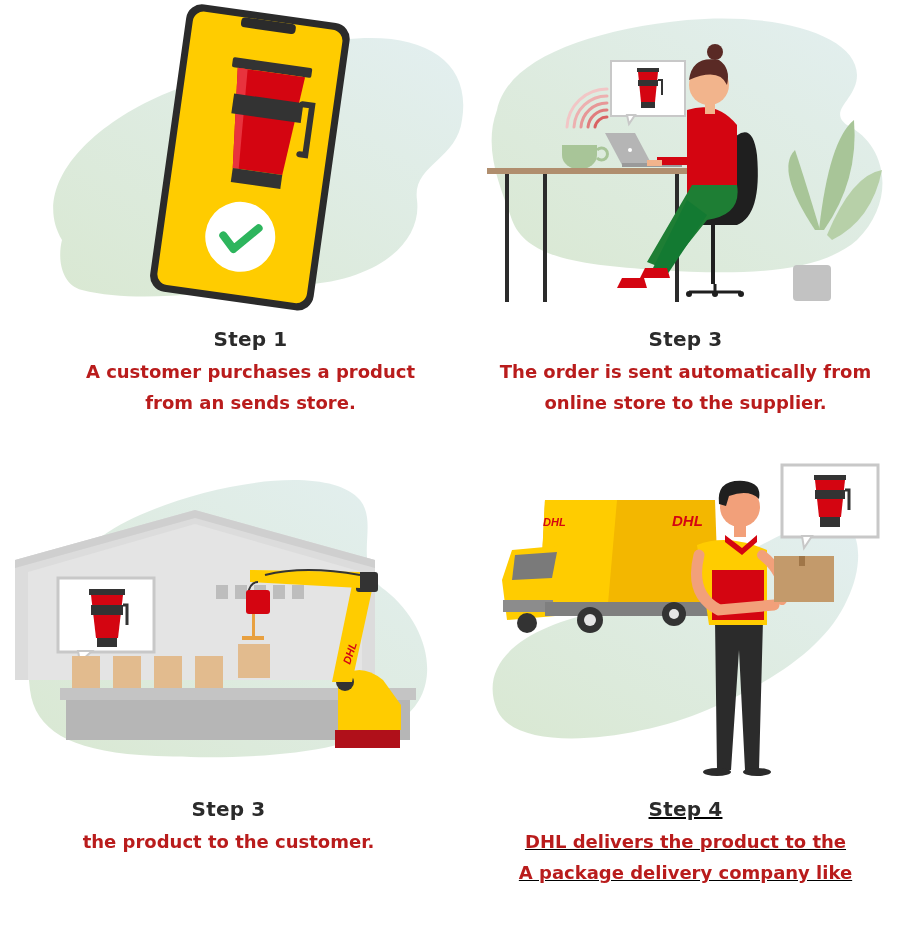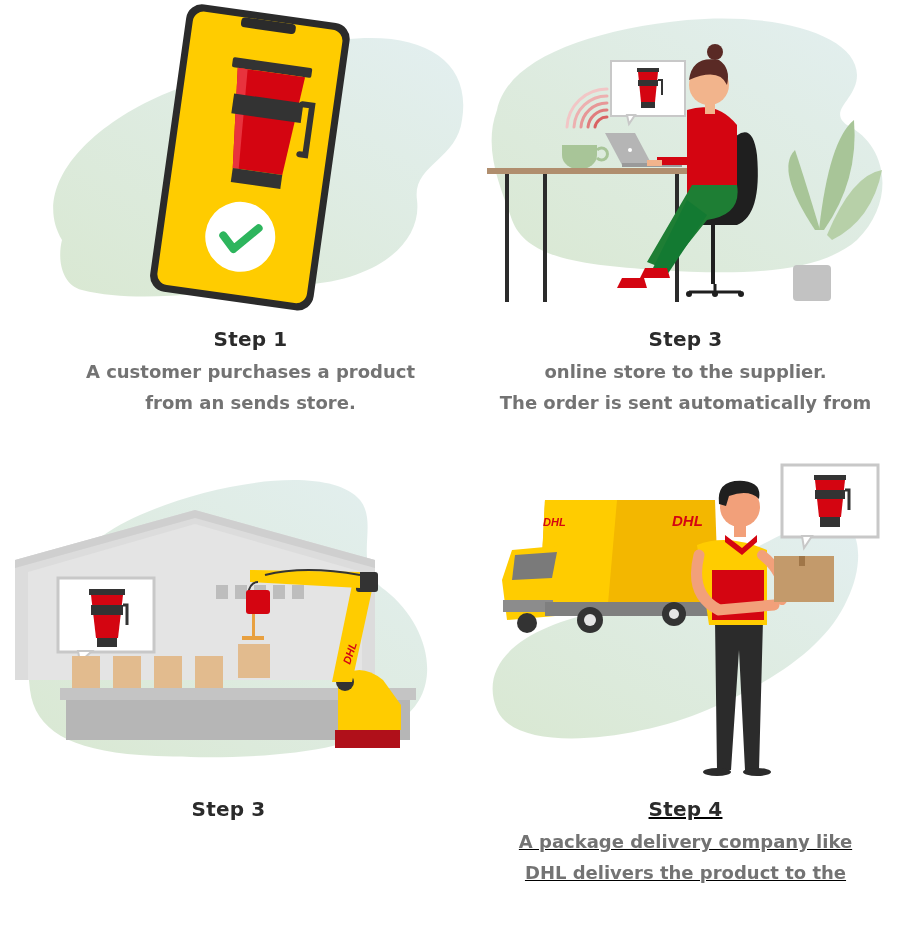--- a/index.html
+++ b/index.html
@@ -2,21 +2,21 @@
 <html><head>
 <meta charset="utf-8">
 <style>
   * { box-sizing: border-box; margin: 0; padding: 0; }
   html, body { width: 914px; height: 936px; background: #ffffff; overflow: hidden; }
   body { font-family: "DejaVu Sans", "Liberation Sans", sans-serif; position: relative; }
   .panel { position: absolute; width: 457px; }
   .illus { position: absolute; left: 0; top: 0; width: 457px; }
   .caption { position: absolute; left: 0; width: 457px; text-align: center; }
   .step-title { font-size: 20px; font-weight: bold; color: #2b2b2b; line-height: 26px; letter-spacing: 0.2px; }
-  .step-desc { font-size: 18px; font-weight: bold; color: #737373; line-height: 31px; margin-top: 4px; }
+  .step-desc { font-size: 18px; font-weight: bold; color: #b91c1c; line-height: 31px; margin-top: 4px; }
 </style>
 </head>
 <body>
 
 <div class="panel" style="left:0; top:0; height:460px;margin-left:22px;">
   <svg class="illus" width="457" height="320" viewBox="0 0 457 320">
     <defs>
       <linearGradient id="blob1" x1="0" y1="1" x2="1" y2="0">
         <stop offset="0" stop-color="#D9E8D2"></stop>
         <stop offset="1" stop-color="#E3EFF0"></stop>
@@ -114,22 +114,22 @@
     <g>
       <path d="M358 230 q-40 -60 -20 -80 q10 30 25 80 z" fill="#A8C598"></path>
       <path d="M362 230 q10 -90 35 -110 q5 60 -30 110 z" fill="#A8C598"></path>
       <path d="M370 235 q25 -60 55 -65 q-10 50 -50 70 z" fill="#B7D0A8"></path>
       <rect x="336" y="265" width="38" height="36" rx="4" fill="#C2C2C2"></rect>
     </g>
   </svg>
   <div class="caption" style="top:326px;">
     <div class="step-title">Step 3</div>
     <div class="step-desc">
+      <div>The order is sent automatically from</div>
       <div>online store to the supplier.</div>
-      <div>The order is sent automatically from</div>
     </div>
   </div>
 </div>
 
 <div class="panel" style="left:0; top:460px; height:476px;">
   <svg class="illus" width="457" height="330" viewBox="0 0 457 330">
     <defs>
       <linearGradient id="blob3" x1="0" y1="1" x2="1" y2="0">
         <stop offset="0" stop-color="#D9E8D2"></stop>
         <stop offset="1" stop-color="#E3EFF0"></stop>
@@ -179,20 +179,21 @@
       <path d="M258 122 q-8 0 -10 12" stroke="#333" stroke-width="2" fill="none"></path>
       <path d="M265 115 q40 -10 95 0" stroke="#333" stroke-width="2" fill="none"></path>
       <rect x="246" y="130" width="24" height="24" rx="3" fill="#D40511"></rect>
       <rect x="252" y="154" width="3" height="22" fill="#E8A040"></rect>
       <rect x="242" y="176" width="22" height="4" fill="#E8A040"></rect>
     </g>
   </svg>
   <div class="caption" style="top:336px;">
     <div class="step-title">Step 3</div>
     <div class="step-desc">
+      <div>the product to the customer.</div>
     </div>
   </div>
 </div>
 
 <div class="panel" style="left:457px; top:460px; height:476px;">
   <svg class="illus" width="457" height="330" viewBox="0 0 457 330">
     <defs>
       <linearGradient id="blob4" x1="0" y1="1" x2="1" y2="0">
         <stop offset="0" stop-color="#D9E8D2"></stop>
         <stop offset="1" stop-color="#E3EFF0"></stop>
@@ -239,17 +240,17 @@
       <path d="M305 95 q25 20 20 45" stroke="#F2A07A" stroke-width="10" fill="none" stroke-linecap="round"></path>
     </g>
     <g>
       <rect x="317" y="96" width="60" height="46" fill="#C39A6B"></rect>
       <rect x="342" y="96" width="6" height="10" fill="#A07648"></rect>
     </g>
   </svg>
   <div class="caption" style="top:336px;text-decoration:underline;">
     <div class="step-title">Step 4</div>
     <div class="step-desc">
+      <div>DHL delivers the product to the</div>
       <div>A package delivery company like</div>
-      <div>DHL delivers the product to the</div>
     </div>
   </div>
 </div>
 
 </body></html>

